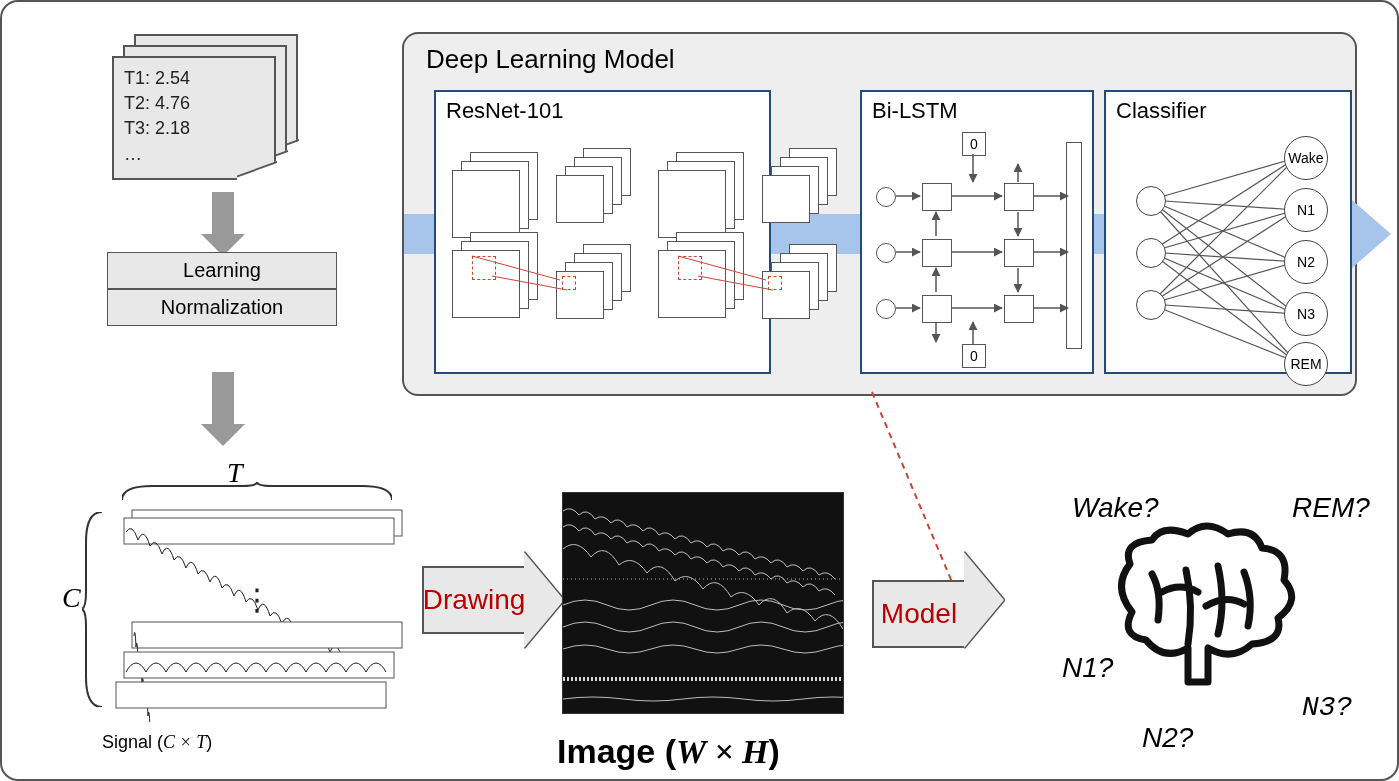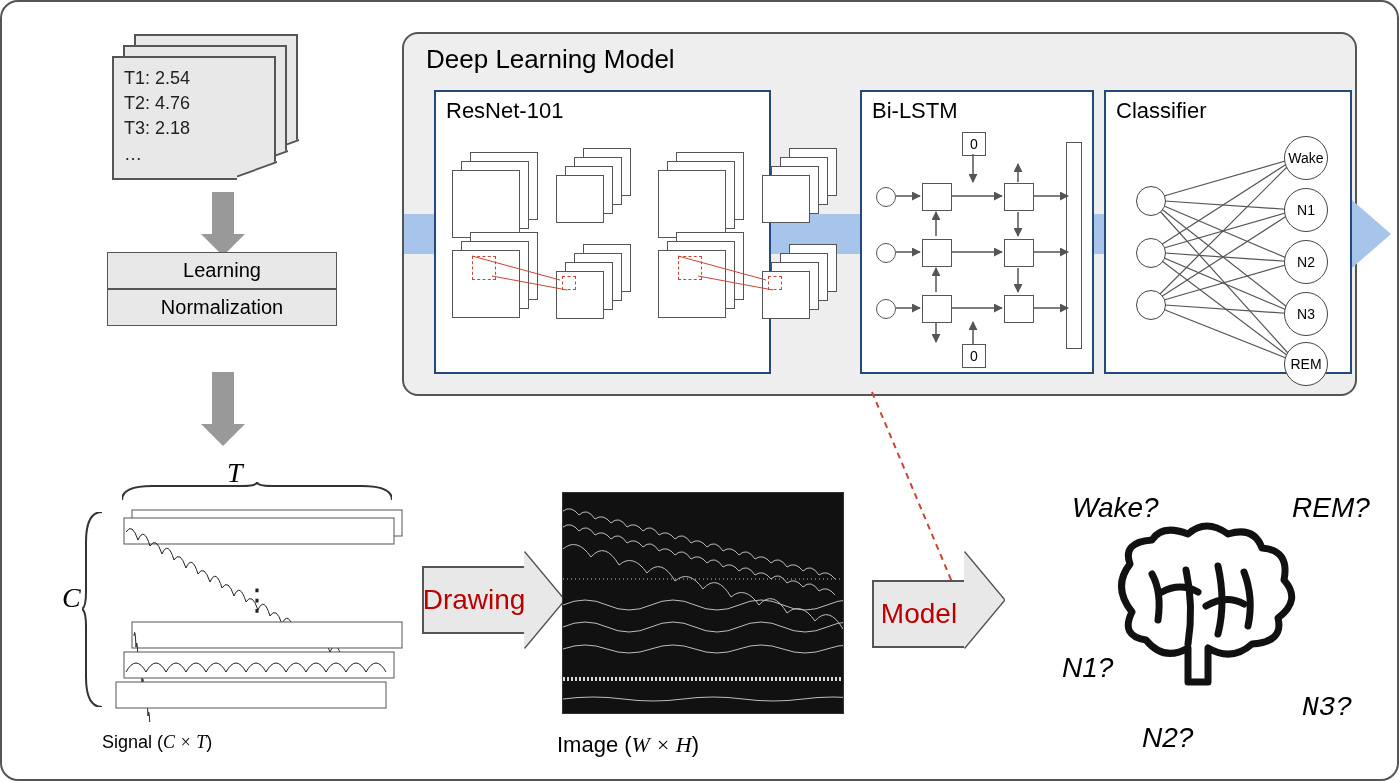--- a/index.html
+++ b/index.html
@@ -153,21 +153,21 @@
   .sigcap { position:absolute; left:100px; top:730px; font-size:18px; }
   .sigcap .it { font-family:'Times New Roman', serif; font-style:italic; }
 
   .imgblock {
     position:absolute;
     left:560px; top:490px;
     width:280px; height:220px;
     background:#111;
     border:1px solid #333;
   }
-  .imgcap { position:absolute; left:555px; top:730px; font-size:22px; }
+  .imgcap { position:absolute; left:555px; top:730px; font-size:34px;font-weight:bold; }
   .imgcap .it { font-family:'Times New Roman', serif; font-style:italic; }
 
   .flowArrow {
     position:absolute;
     height:64px;
     display:flex; align-items:center;
   }
   .flowBody {
     height:64px;
     background:#e8e8e8;

